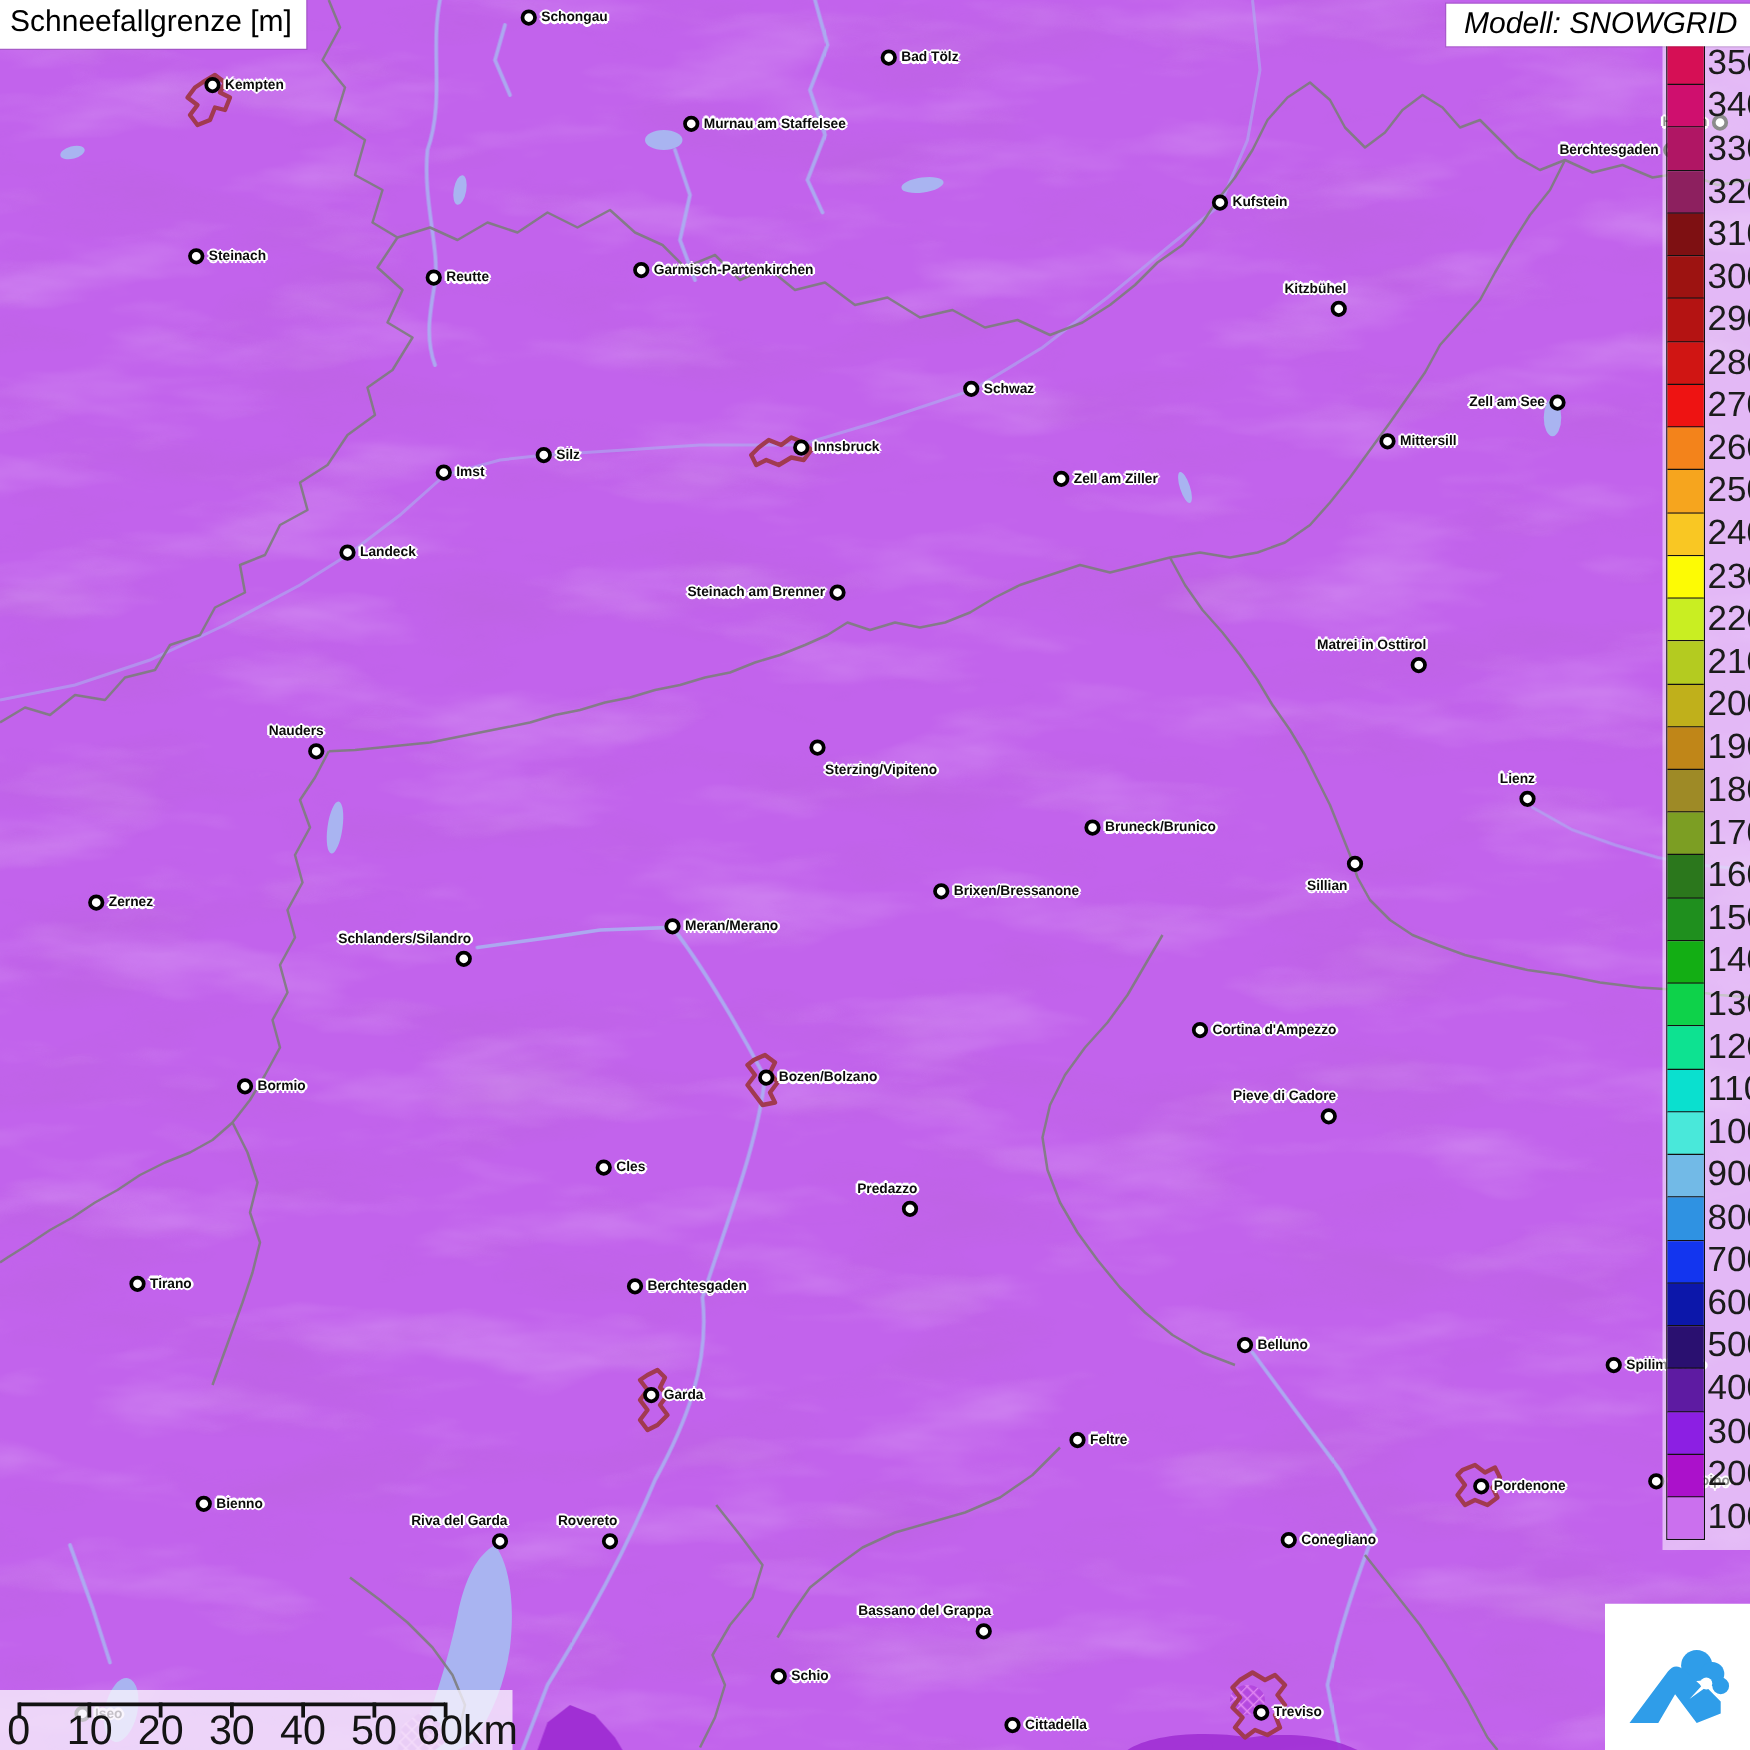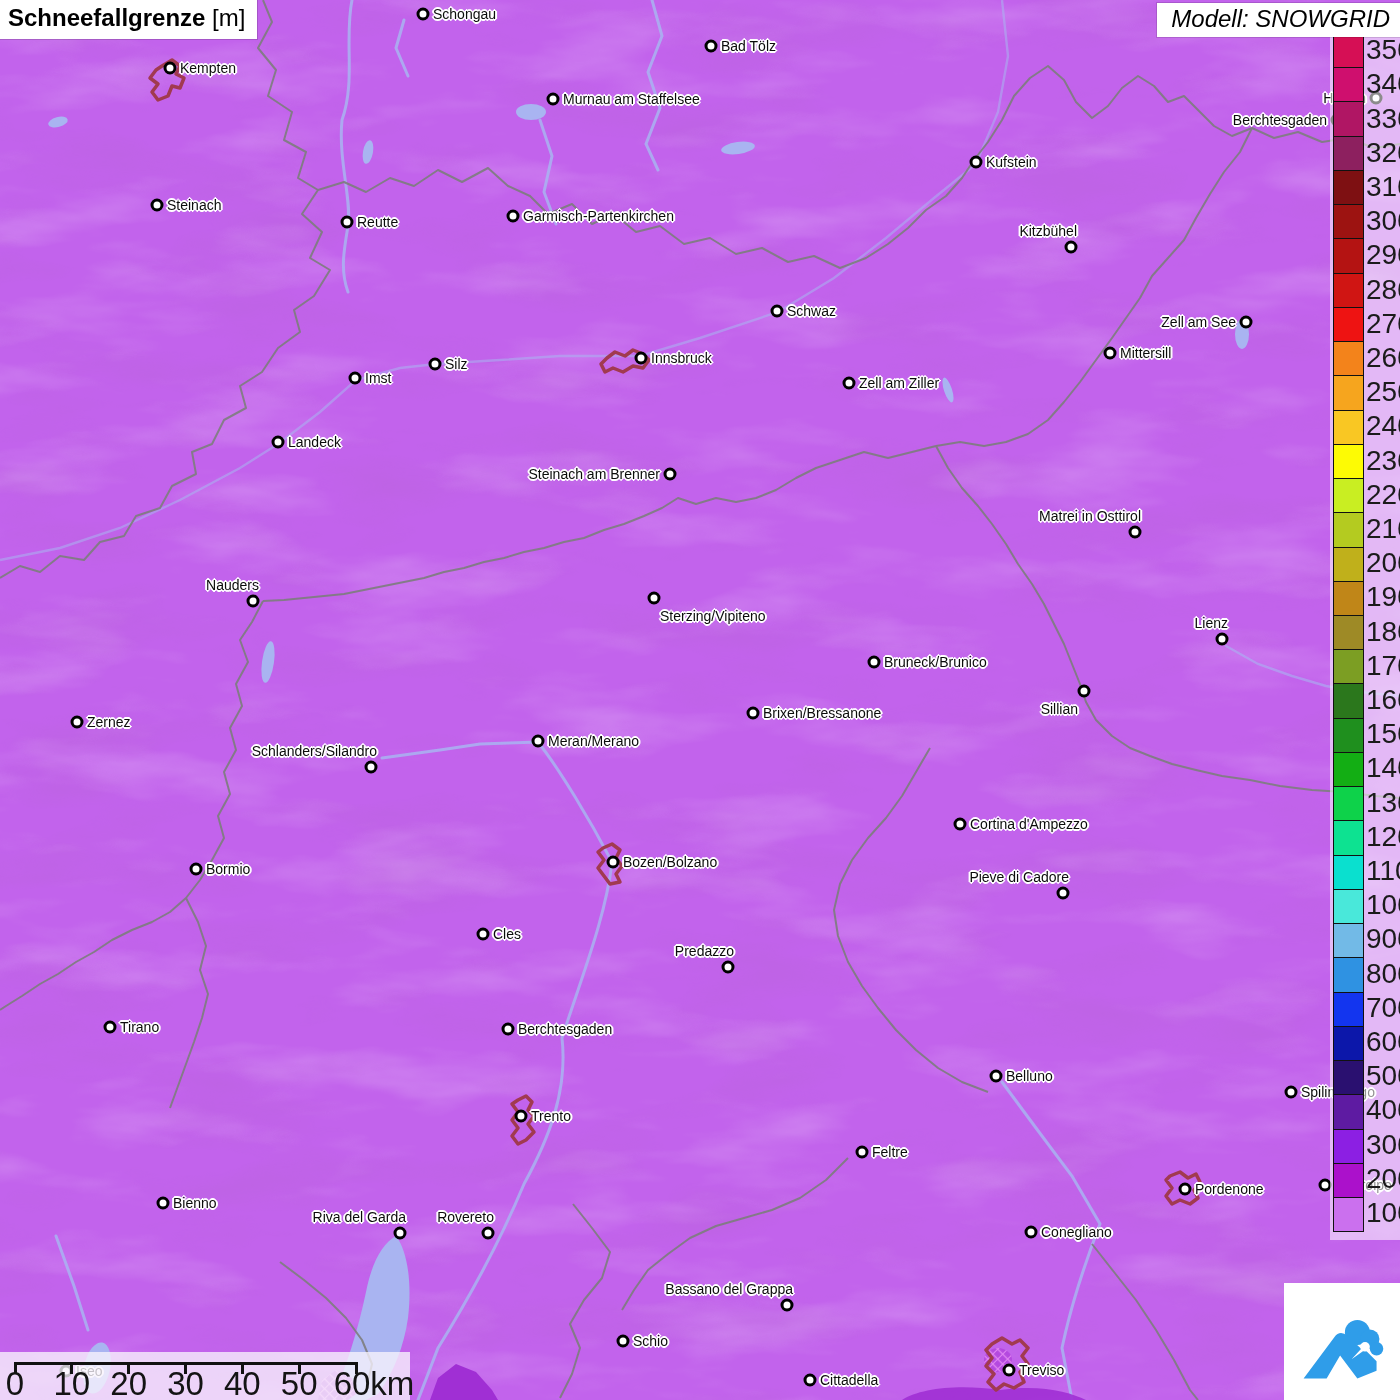--- a/index.html
+++ b/index.html
@@ -4,42 +4,42 @@
 <style>
   html,body{margin:0;padding:0;background:#888;}
   .stage{position:relative;width:1400px;height:1400px;overflow:hidden;
          background:#c263ec;font-family:"Liberation Sans",sans-serif;}
   .map-svg{position:absolute;left:0;top:0;z-index:1;}
   
   #cities{position:absolute;inset:0;z-index:2;}
   .city{position:absolute;width:0;height:0;}
   .city-marker{position:absolute;left:0;top:0;transform:translate(-50%,-50%);
     width:13px;height:13px;background:#fff;border:3px solid #000;border-radius:50%;box-sizing:border-box;}
-  .city-label{position:absolute;white-space:nowrap;font-size:14px;font-weight:normal;color:#0b0b0b;line-height:20px;
+  .city-label{position:absolute;white-space:nowrap;font-size:11px;font-weight:bold;color:#0b0b0b;line-height:20px;
     text-shadow:-2px 0 0 #fff,2px 0 0 #fff,0 -2px 0 #fff,0 2px 0 #fff,
                 -1px -1px 0 #fff,1px -1px 0 #fff,-1px 1px 0 #fff,1px 1px 0 #fff;}
   .side-right .city-label{left:10px;top:-10px;}
   .side-left .city-label{right:10px;top:-10px;}
   .side-above-left .city-label{right:-6px;bottom:6px;}
   .side-below-left .city-label{right:6px;top:8px;}
   .side-below-right .city-label{left:6px;top:8px;}
   
   .legend-overlay{position:absolute;left:1330px;top:30px;width:70px;height:1210px;
     background:rgba(255,255,255,0.55);z-index:5;}
   .colorbar{position:absolute;left:1333px;top:33px;width:29px;height:1197px;z-index:6;
     display:flex;flex-direction:column;border:1px solid #111;box-sizing:content-box;}
   .cbar-cell{flex:1 1 auto;border-bottom:1px solid #111;}
   .cbar-cell:last-child{border-bottom:none;}
   .legend-labels{position:absolute;left:1366px;top:0;z-index:7;width:34px;}
   .legend-num{position:absolute;left:0;font-size:28px;color:#1b1b1b;line-height:34px;white-space:nowrap;}
   
   .title-box{position:absolute;left:0;top:0;z-index:8;background:#fff;padding:4px 12px 7px 8px;
     box-shadow:0 0 0 1px rgba(0,0,0,0.15);}
   .title-line1{font-size:24px;color:#000;}
-  .title-line1 b{font-weight:bold;text-align:right;}
+  .title-line1 b{font-weight:normal;text-align:right;}
   .title-unit{font-weight:normal;}
   .title-line2{font-size:23px;font-style:italic;color:#000;margin-top:1px;}
   .model-box{position:absolute;right:0;top:3px;z-index:8;background:#fff;padding:2px 10px 4px 14px;
     font-size:24px;font-style:italic;color:#000;box-shadow:0 0 0 1px rgba(0,0,0,0.12);}
   
   .scalebar{position:absolute;left:0;top:1352px;width:410px;height:48px;z-index:5;
     background:rgba(248,244,252,0.78);}
   .sb-line{position:absolute;left:15px;top:10px;width:341px;border-top:3px solid #111;}
   .sb-tick{position:absolute;top:10px;width:3px;height:12px;background:#111;z-index:6;}
   .sb-num{position:absolute;top:13px;transform:translateX(-50%);font-size:33px;color:#141414;z-index:6;white-space:nowrap;}
@@ -289,21 +289,21 @@
       <div class="city side-right" style="left: 996px; top: 1076px;">
         <span class="city-marker"></span>
         <span class="city-label">Belluno</span>
       </div>
       <div class="city side-right" style="left: 1291px; top: 1092px;">
         <span class="city-marker"></span>
         <span class="city-label">Spilimbergo</span>
       </div>
       <div class="city side-right" style="left: 521px; top: 1116px;">
         <span class="city-marker"></span>
-        <span class="city-label">Trento</span>
+        <span class="city-label">Garda</span>
       </div>
       <div class="city side-right" style="left: 862px; top: 1152px;">
         <span class="city-marker"></span>
         <span class="city-label">Feltre</span>
       </div>
       <div class="city side-right" style="left: 163px; top: 1203px;">
         <span class="city-marker"></span>
         <span class="city-label">Bienno</span>
       </div>
       <div class="city side-right" style="left: 1185px; top: 1189px;">

